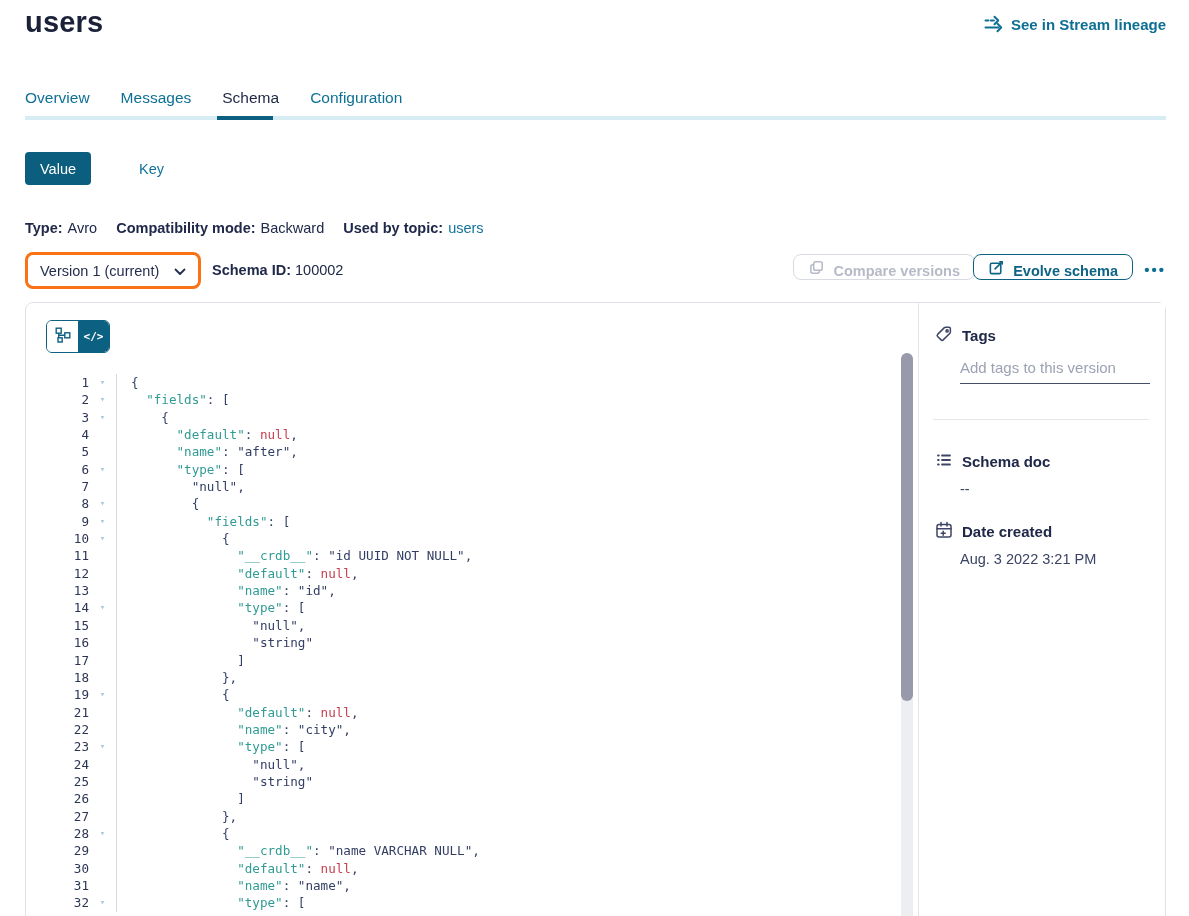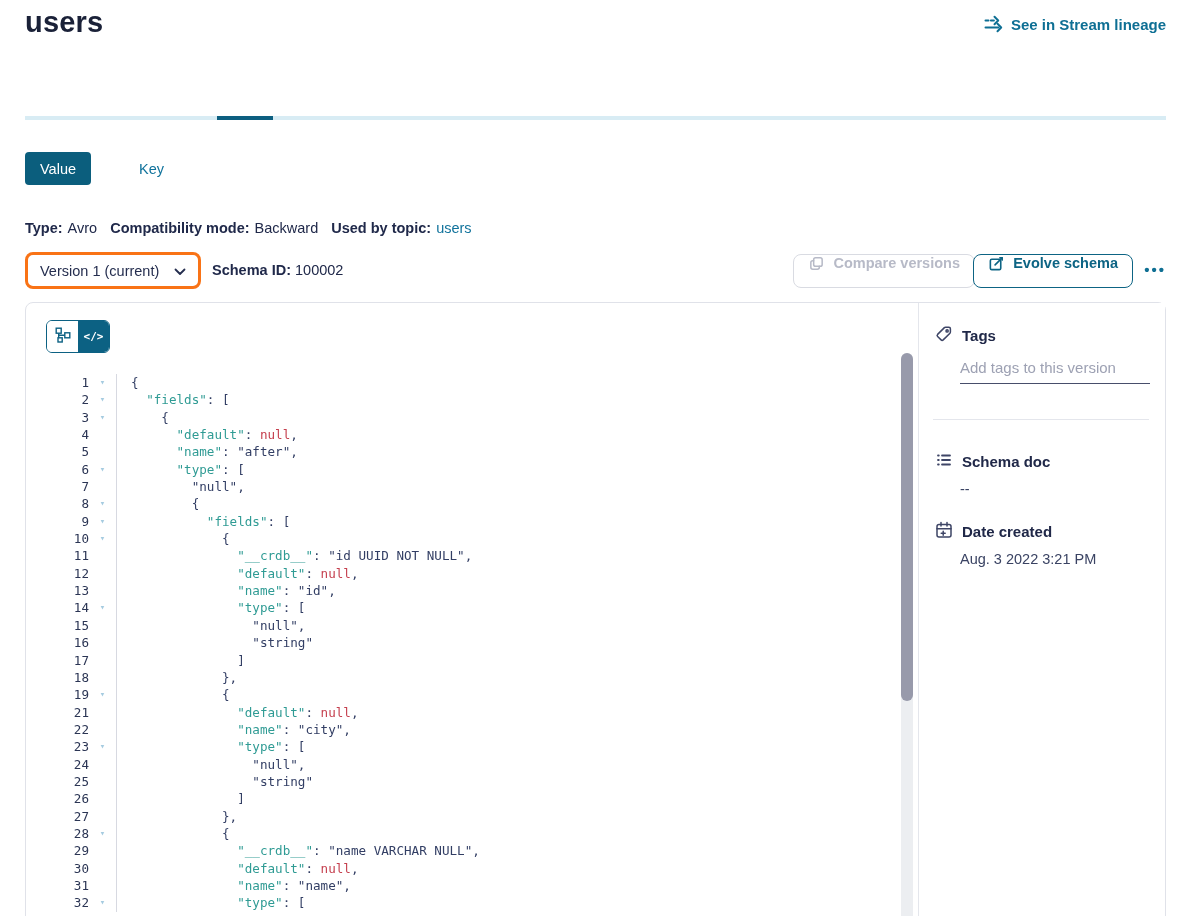--- a/index.html
+++ b/index.html
@@ -15,31 +15,31 @@
   .tabs { position:absolute; left:25px; top:89px; display:flex; gap:31px; font-size:15.5px; font-weight:500; }
   .tab { color:#0f7095; cursor:pointer; }
   .tab.active { color:#1d2742; }
   .tab-track { position:absolute; left:25px; right:23px; top:116px; height:4px; background:#d8ecf4; }
   .tab-active-bar { position:absolute; left:217px; top:116px; width:56px; height:4px; background:#0d5f80; }
 
   .btn-value { position:absolute; left:25px; top:152px; height:33px; display:inline-flex; align-items:center;
                padding:0 15px; background:#0b5e7d; color:#fff; border-radius:4px; font-size:14.5px; font-weight:500; border:none; cursor:pointer; }
   .link-key { position:absolute; left:103px; top:161px; color:#11739c; font-size:14.5px; font-weight:500; cursor:pointer;margin-left:36px; }
 
-  .meta { position:absolute; left:25px; top:220px; font-size:14.5px; display:flex; gap:13px; color:#20294a; }
+  .meta { position:absolute; left:25px; top:220px; font-size:14.5px; display:flex; gap:19px; color:#20294a; }
   .meta b { font-weight:700; }
   .meta .val { margin-left:5px; font-weight:400; }
   .meta .link { color:#11739c; cursor:pointer; }
 
   .version-row { position:absolute; left:25px; top:252px; width:1141px; height:38px; }
   .select { position:absolute; left:0; top:0; width:176px; height:37px; border:3px solid #f97316; border-radius:8px;
             display:flex; align-items:center; justify-content:space-between; padding:0 12px; font-size:14.5px; color:#252e4f; cursor:pointer; background:#fff; }
   .schemaid { position:absolute; left:187px; top:10px; font-size:14.5px; color:#20294a; }
   .schemaid b { font-weight:700; }
-  .btn { height:34px; border-radius:8px; font-size:14.5px; font-weight:600; display:inline-flex; align-items:flex-start; gap:8px;
+  .btn { height:26px; border-radius:8px; font-size:14.5px; font-weight:600; display:inline-flex; align-items:flex-end; gap:8px;
          padding:0 14px; background:#fff; cursor:pointer; font-family:inherit; }
   .btn-compare { position:absolute; right:191px; top:2px; border:1px solid #d9dbe2; color:#b7bac7; cursor:default; }
   .btn-evolve  { position:absolute; right:33px;  top:2px; border:1px solid #0d6484; color:#0d6484; }
   .more-dots { position:absolute; right:0; top:9px; color:#0f6f93; font-size:15px; letter-spacing:2px; font-weight:700; cursor:pointer; }
 
   .panel { position:absolute; left:25px; top:302px; width:1141px; height:625px; border:1px solid #e0e2e9; border-radius:8px; background:#fff; }
 
   .view-toggle { position:absolute; left:20px; top:17px; display:flex; height:33px; border:1px solid #0c6183; border-radius:6px; overflow:hidden; }
   .vt-seg { width:31px; display:flex; align-items:center; justify-content:center; cursor:pointer; }
   .vt-tree { background:#fff; color:#0c6183; }
@@ -81,20 +81,26 @@
       <svg width="19" height="18" viewBox="0 0 19 18" fill="none" stroke="currentColor" stroke-width="2" stroke-linecap="round" stroke-linejoin="round">
         <path d="M1.5 5.5h9" stroke-dasharray="3 2.4"></path>
           <path d="M10.5 1.8l3.7 3.7-3.7 3.7"></path>
         <path d="M1.5 12.5h13"></path>
           <path d="M13.5 8.8l3.7 3.7-3.7 3.7"></path>
       </svg>
     </span>
     <span>See in Stream lineage</span>
   </div>
 
+  <nav class="tabs">
+      <div class="tab">Overview</div>
+      <div class="tab">Messages</div>
+      <div class="tab active">Schema</div>
+      <div class="tab">Configuration</div>
+    </nav>
   <div class="tab-track"></div>
   <div class="tab-active-bar"></div>
 
   <button class="btn-value">Value</button>
   <span class="link-key">Key</span>
 
   <div class="meta">
     <span><b>Type:</b><span class="val">Avro</span></span>
     <span><b>Compatibility mode:</b><span class="val">Backward</span></span>
     <span><b>Used by topic:</b><span class="val link">users</span></span>

